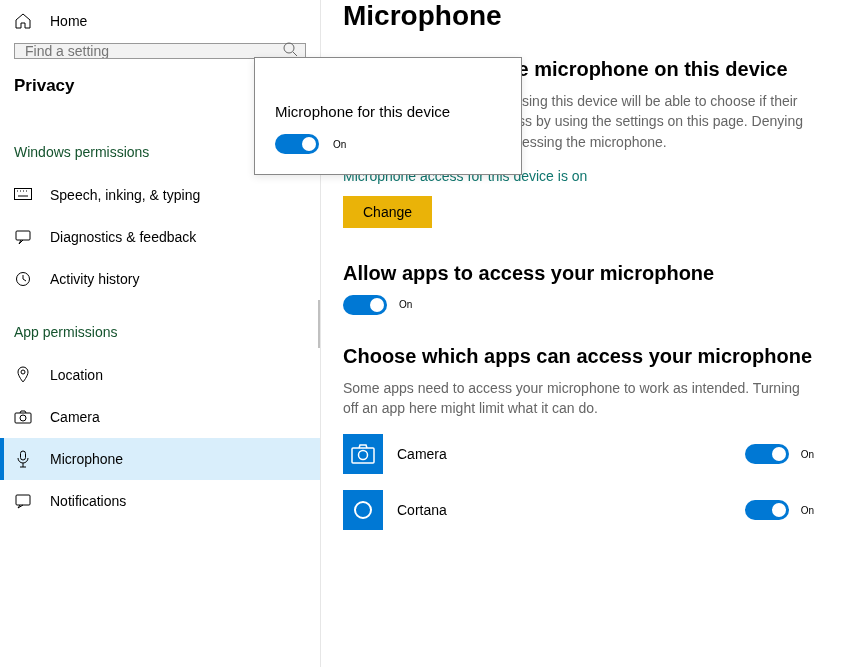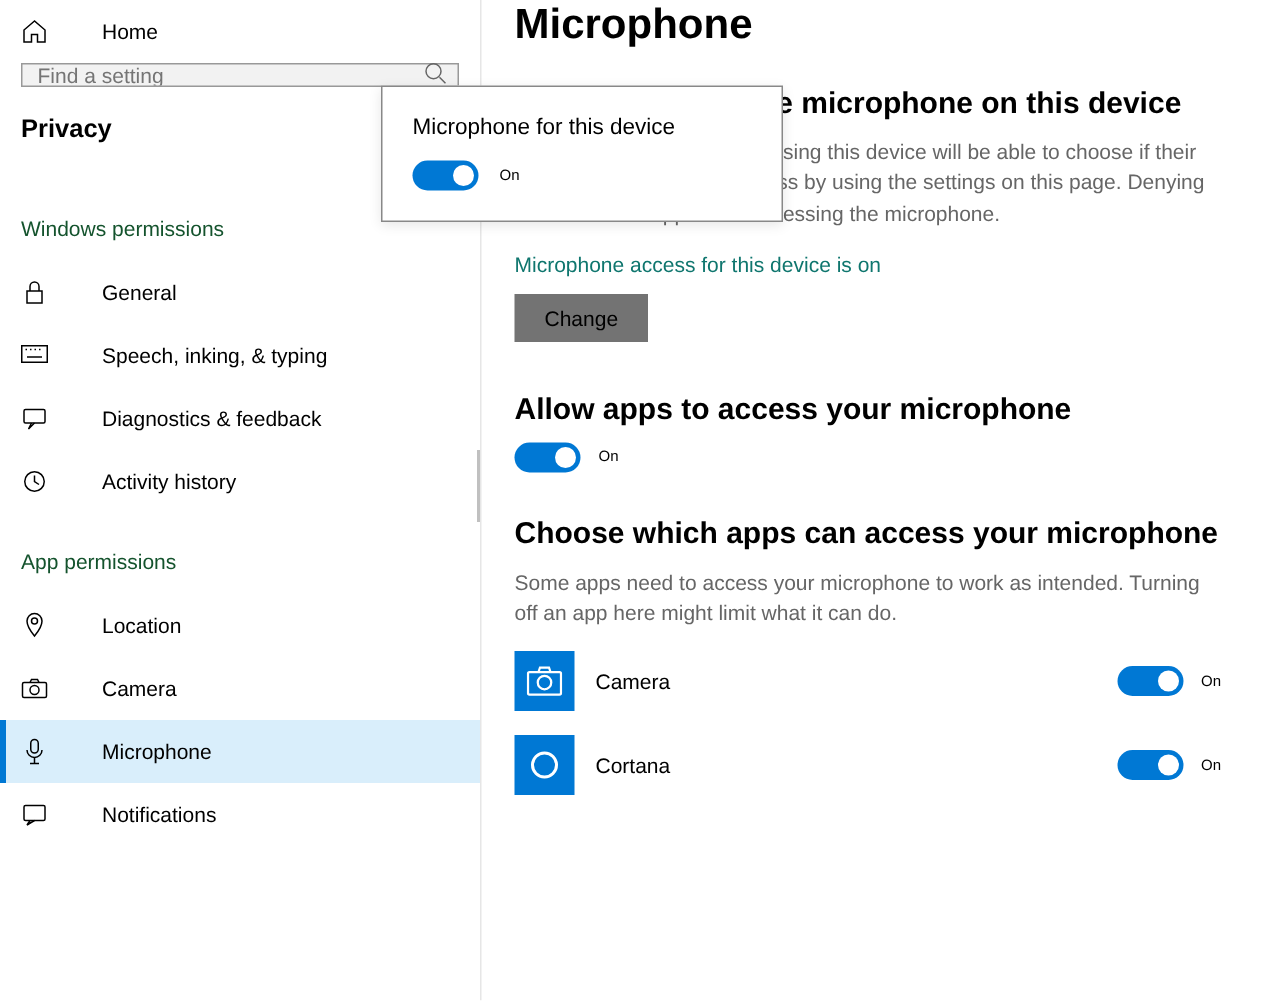--- a/index.html
+++ b/index.html
@@ -7,44 +7,44 @@
   .sidebar { width: 321px; height: 100%; overflow-y: auto; position: relative; border-right: 1px solid #e6e6e6; }
   .sidebar-scroll { position: absolute; right: 0; top: 300px; width: 2px; height: 48px; background: #c0c0c0; }
   .home-row { display: flex; align-items: center; padding: 6px 14px 10px 14px; gap: 16px; }
   .home-row span.lbl { font-size: 14px; }
   .search-wrap { padding: 0 14px 16px 14px; }
   .search { width: 100%; height: 16px; border: 1px solid #999; background: #f2f2f2; padding: 0 32px 0 10px; font-size: 14px; color: #666; position: relative; }
   .search-wrap-inner { position: relative; }
   .search-icon { position: absolute; right: 8px; top: 50%; transform: translateY(-50%); }
   .group-title { font-size: 14px; color: #14532d; padding: 0 14px 14px 14px; }
   .privacy-title { font-size: 17px; font-weight: 600; padding: 0 14px 24px 14px; }
-  .side-item { display: flex; align-items: center; gap: 36px; padding: 12px 14px; font-size: 14px; cursor: default; }
+  .side-item { display: flex; align-items: center; gap: 18px; padding: 12px 14px; font-size: 14px; cursor: default; }
   .side-item.active { background: #d9eefb; position: relative; }
   .side-item.active::before { content: ""; position: absolute; left: 0; top: 0; bottom: 0; width: 4px; background: #0078d4; }
   .side-icon { width: 18px; height: 18px; display: flex; align-items: center; justify-content: center; flex-shrink: 0; }
   .gap { height: 24px; }
 
   .main { flex: 1; padding: 0 20px 0 22px; overflow-y: hidden; position: relative; }
   h1.page-title { font-size: 28px; font-weight: 600; margin-top: 0; margin-bottom: 26px; }
   h2.sec { font-size: 20px; font-weight: 600; margin-bottom: 10px; }
   p.desc { font-size: 14px; color: #666; line-height: 1.45; max-width: 460px; margin-bottom: 16px; }
   p.status { font-size: 14px; color: #0f766e; margin-bottom: 12px; }
-  button.change { background: #737373; border: none; padding: 8px 20px; font-size: 14px; margin-bottom: 34px; cursor: default; }
+  button.change { background: #eab308; border: none; padding: 8px 20px; font-size: 14px; margin-bottom: 34px; cursor: default; }
   .toggle-row { display: flex; align-items: center; gap: 12px; margin-bottom: 30px; }
   .toggle { width: 44px; height: 20px; border-radius: 10px; position: relative; }
   .toggle.on { background: #0078d4; }
   .toggle.on::after { content: ""; position: absolute; right: 3px; top: 3px; width: 14px; height: 14px; background: #fff; border-radius: 50%; }
   .toggle-label { font-size: 10px; }
   .app-row { display: flex; align-items: center; gap: 14px; margin-bottom: 16px; }
   .app-icon { width: 40px; height: 40px; background: #0078d4; display: flex; align-items: center; justify-content: center; flex-shrink: 0; }
   .app-name { font-size: 14px; flex: 1; }
   .app-toggle-wrap { display: flex; align-items: center; gap: 12px; margin-right: 10px; }
 
   .popup { position: absolute; left: 254px; top: 57px; width: 268px; background: #fff; border: 1px solid #888; padding: 18px 20px 20px 20px; z-index: 10; box-shadow: 0 2px 8px rgba(0,0,0,0.1); }
-  .popup-title { font-size: 15px; margin-bottom: 14px; }
+  .popup-title { font-size: 15px; margin-bottom: 14px; margin-top: 27px; }
   .popup-toggle { display: flex; align-items: center; gap: 14px; }
 </style>
 </head>
 <body>
 
 <div class="sidebar">
   <div class="home-row side-item">
     <span class="side-icon">
       <svg width="16" height="16" viewBox="0 0 16 16">
           <path d="M8 1 L1 7 L1 15 L6 15 L6 10 L10 10 L10 15 L15 15 L15 7 Z" fill="none" stroke="#000" stroke-width="1"></path>
@@ -62,29 +62,20 @@
           </svg>
       </span>
     </div>
   </div>
   <div class="privacy-title">Privacy</div>
   <div class="gap"></div>
   <div class="group-title">Windows permissions</div>
 
   <div class="side-item">
     <span class="side-icon">
-      <svg width="16" height="16" viewBox="0 0 16 16">
-          <rect x="3" y="7" width="10" height="8" fill="none" stroke="#000"></rect>
-          <path d="M5 7 V4 a3 3 0 0 1 6 0 V7" fill="none" stroke="#000"></path>
-        </svg>
-    </span>
-    <span>General</span>
-  </div>
-  <div class="side-item">
-    <span class="side-icon">
       <svg width="18" height="14" viewBox="0 0 18 14">
           <rect x="0.5" y="0.5" width="17" height="11" fill="none" stroke="#000"></rect>
           <line x1="3" y1="3" x2="4" y2="3" stroke="#000"></line>
           <line x1="6" y1="3" x2="7" y2="3" stroke="#000"></line>
           <line x1="9" y1="3" x2="10" y2="3" stroke="#000"></line>
           <line x1="12" y1="3" x2="13" y2="3" stroke="#000"></line>
           <line x1="4" y1="8" x2="14" y2="8" stroke="#000"></line>
         </svg>
     </span>
     <span>Speech, inking, &amp; typing</span>

